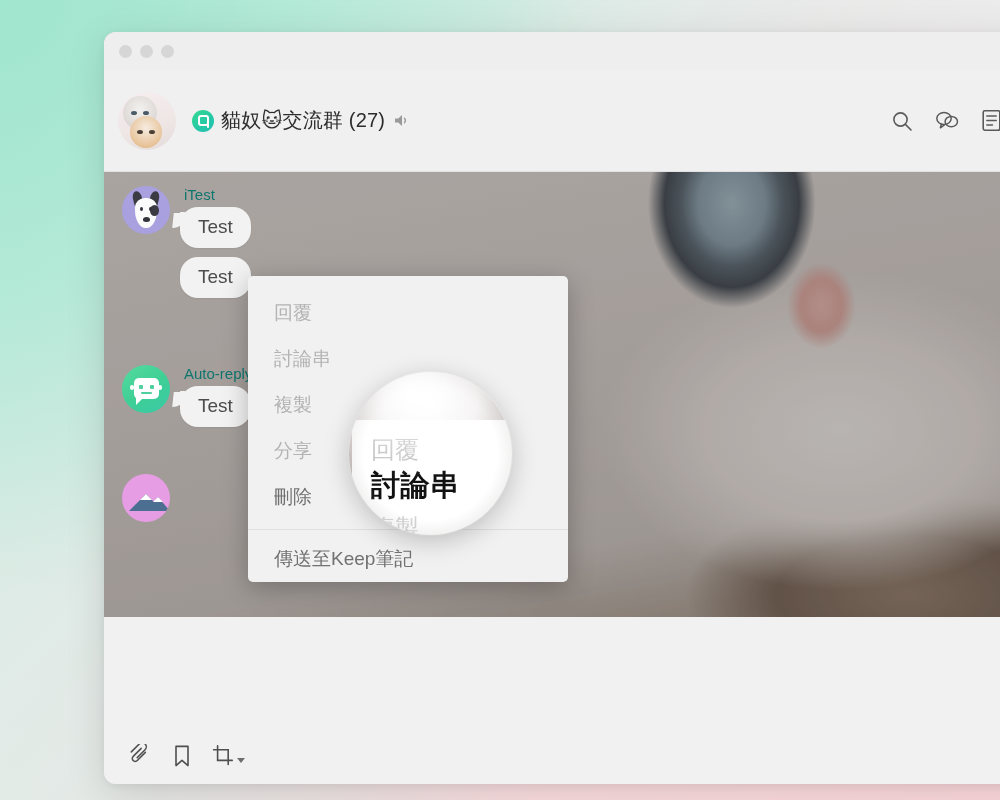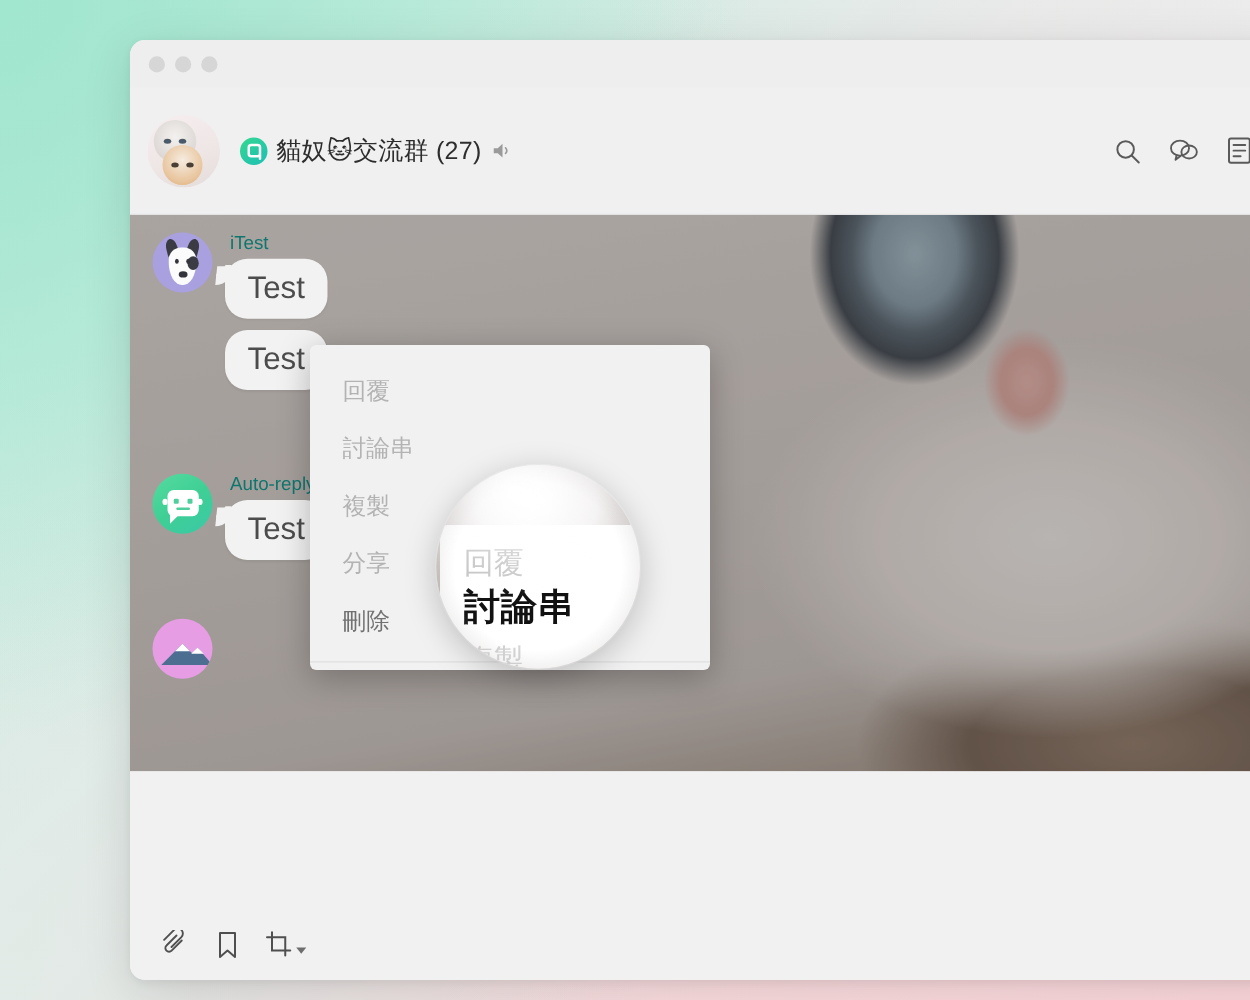--- a/index.html
+++ b/index.html
@@ -257,21 +257,21 @@
   .msg-col { margin-left: 10px; min-width:0; }
   .sender {
     font-size: 15px; color: #0f766e; margin-bottom: 4px; margin-left: 4px;
     white-space: nowrap;
   }
   .bubble {
     position: relative;
     display: inline-block;
     background: #f2f2f2;
     color: #4c4c4c;
-    font-size: 25px;
+    font-size: 19px;
     padding: 9px 18px 10px 18px;
     border-radius: 18px;
     margin-bottom: 9px;
     white-space: nowrap;
     box-shadow: 0 1px 2px rgba(0,0,0,0.06);
   }
   .bubble.tail::before {
     content:'';
     position:absolute; left:-7px; top:6px;
     width: 14px; height: 15px;
@@ -494,20 +494,21 @@
 
     </div>
 
     <div class="ctx-menu">
       <div class="ctx-item faded">回覆</div>
       <div class="ctx-item faded">討論串</div>
       <div class="ctx-item faded">複製</div>
       <div class="ctx-item faded">分享</div>
       <div class="ctx-item strong">刪除</div>
       <div class="ctx-sep"></div>
+      <div class="ctx-item strong">傳送至Keep筆記</div>
 
     </div>
 
     <div class="lens">
       <div class="lens-inner">
         <div class="lens-sheet"></div>
         <div class="lens-label-1">回覆</div>
         <div class="lens-label-2">討論串</div>
         <div class="lens-label-3">複製</div>
 

